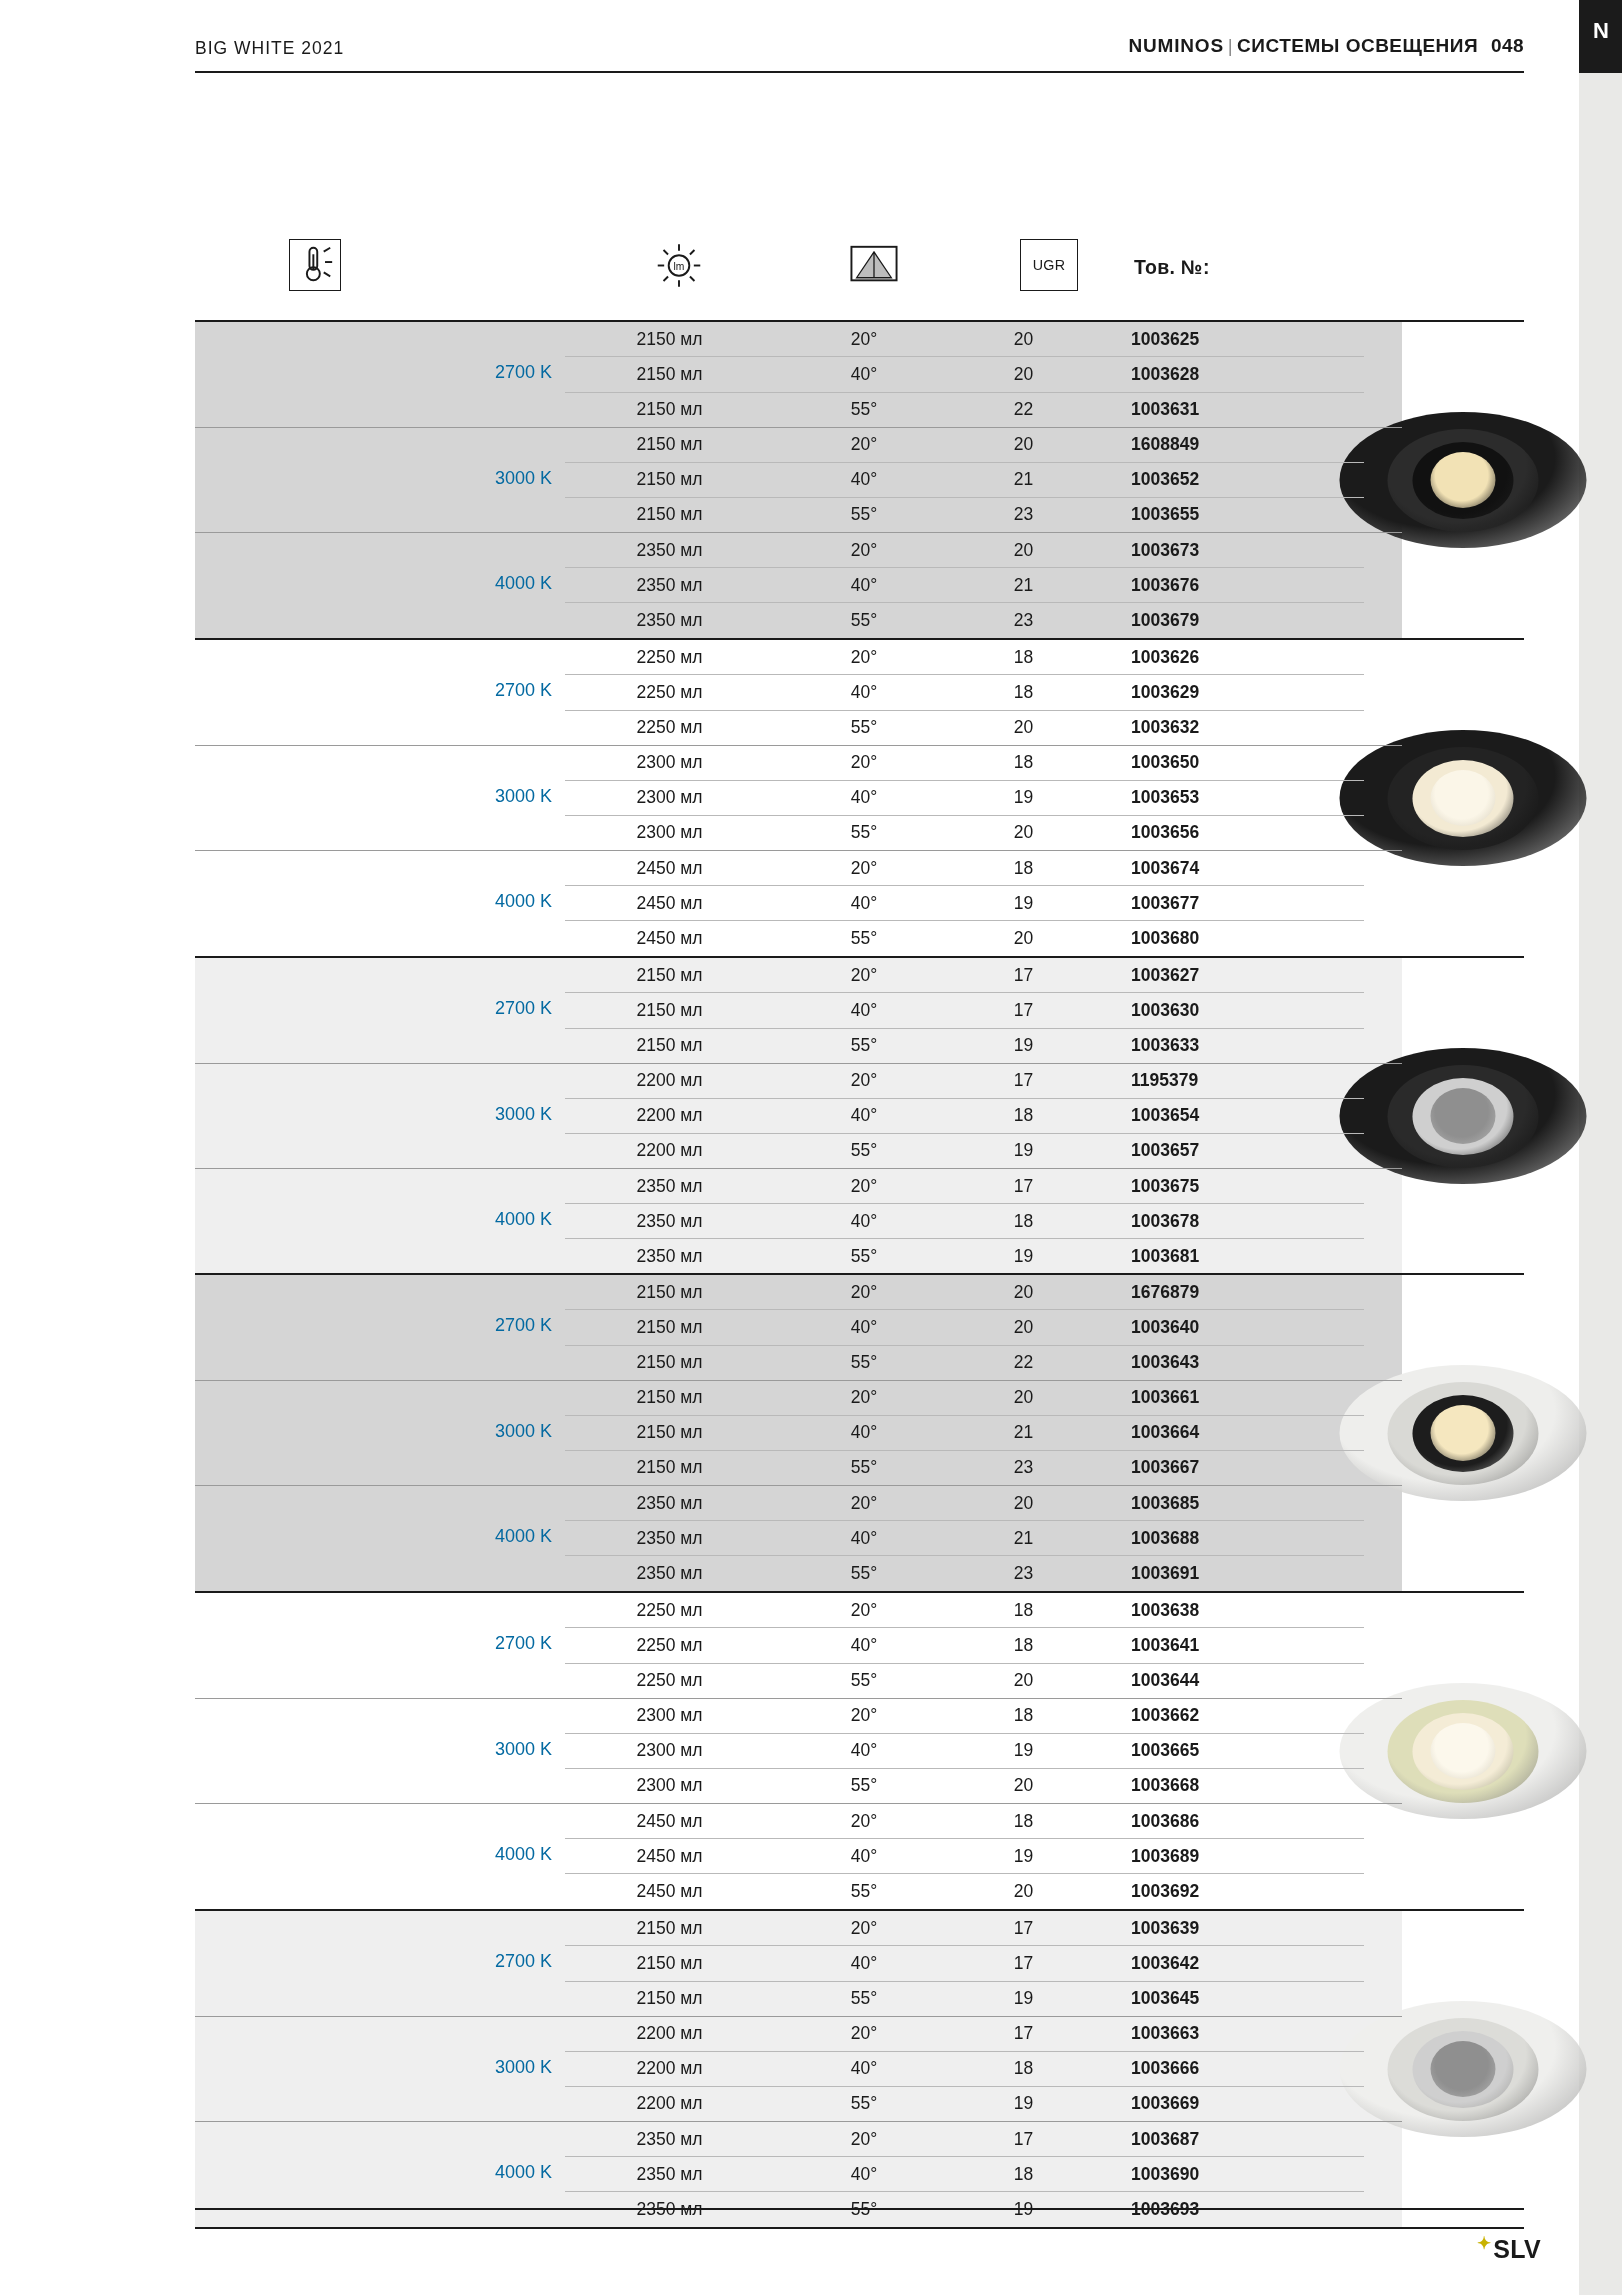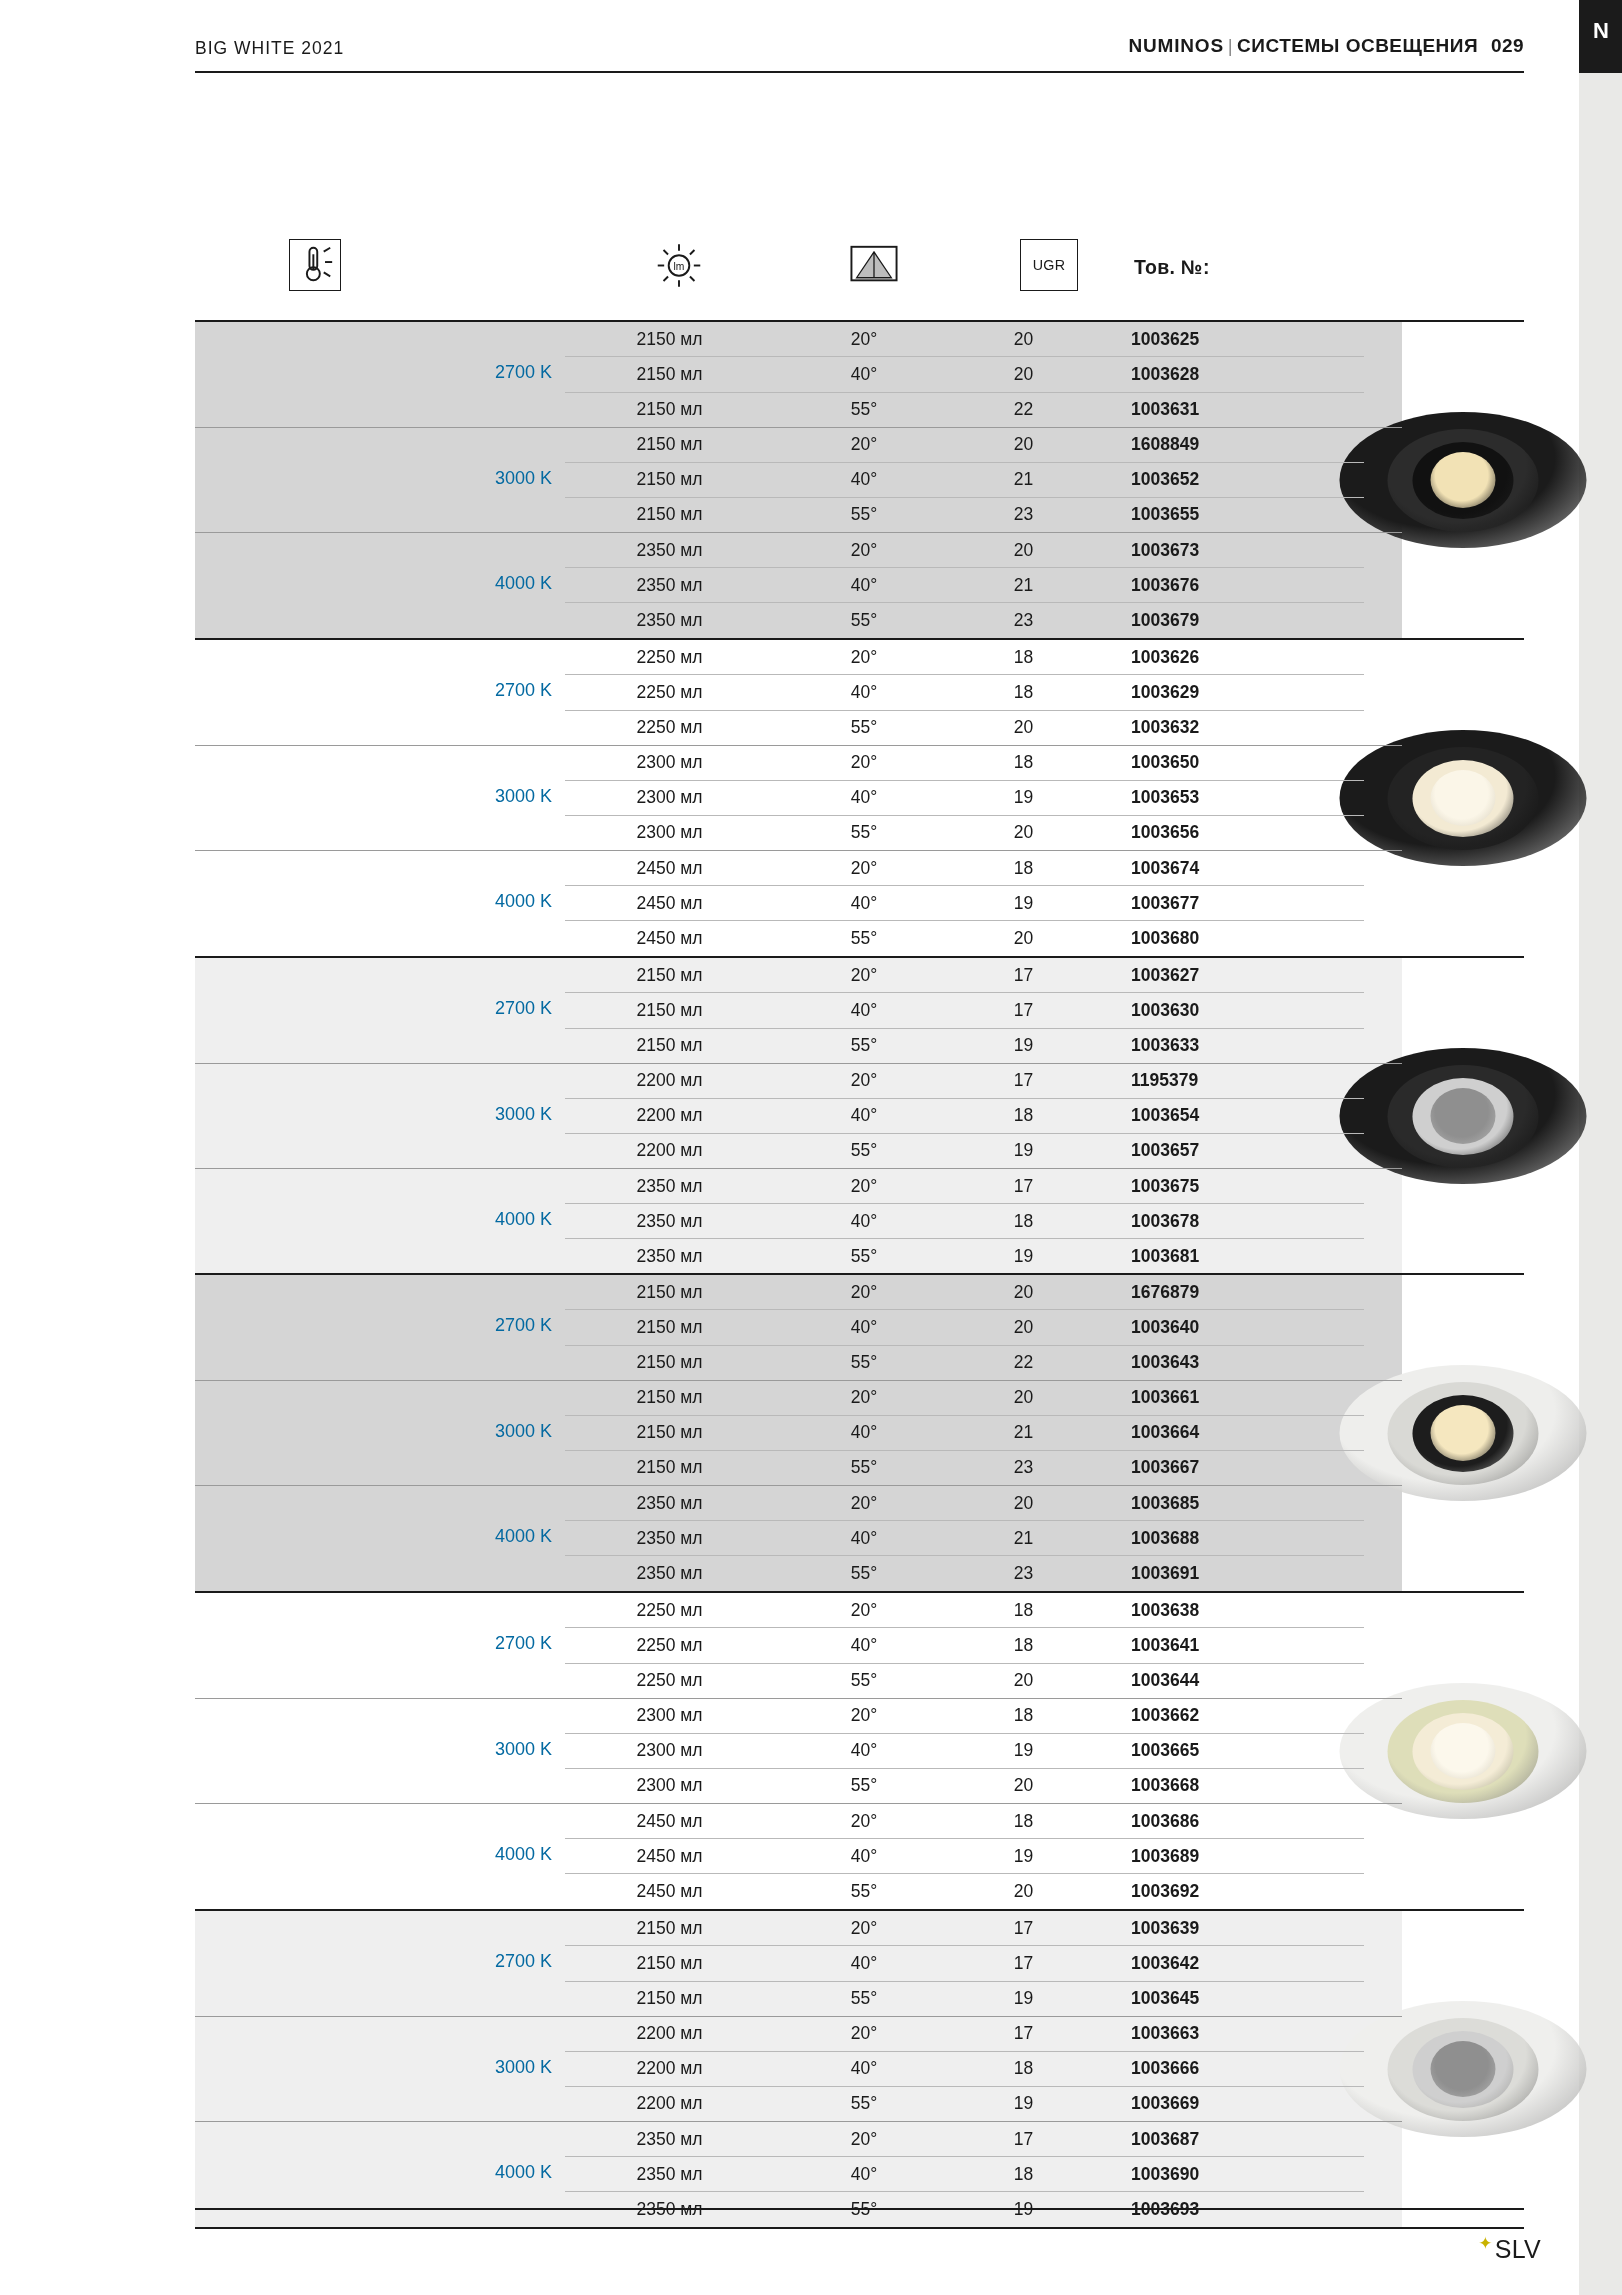--- a/index.html
+++ b/index.html
@@ -111,21 +111,21 @@
     top: 2208px;
     width: 1329px;
     height: 1.9px;
     background: #1a1a1a;
   }
   .logo {
     position: absolute;
     right: 71px;
     top: 2233px;
     font-size: 25px;
-    font-weight: normal;
+    font-weight: bold;
     letter-spacing: 0.3px;
     color: #1a1a1a;
   }
   .logo .spark {
     color: #c9b200;
     font-size: 17px;
     vertical-align: 9px;
     padding-right: 1.9px;
   }
 
@@ -283,21 +283,21 @@
 <div class="edge-strip"></div>
 <div class="edge-tab">
   <span>N</span>
 </div>
 
 <div class="page">
 
   <div class="header">
     <div class="header-left">BIG WHITE 2021</div>
     <div class="header-right">
-      <span class="brand">NUMINOS</span><span class="sep">|</span><span class="cat">СИСТЕМЫ ОСВЕЩЕНИЯ</span><span class="pagenum">029</span>
+      <span class="brand">NUMINOS</span><span class="sep">|</span><span class="cat">СИСТЕМЫ ОСВЕЩЕНИЯ</span><span class="pagenum">048</span>
     </div>
   </div>
   <div class="header-rule"></div>
 
   <div class="iconrow">
 
     <div class="icon-box" style="left:94px;">
       <svg width="48" height="48" viewBox="0 0 74 74" aria-hidden="true">
         <g stroke="#1a1a1a" stroke-width="3" fill="none">
           <rect x="30" y="12" width="12" height="34" rx="6"></rect>

